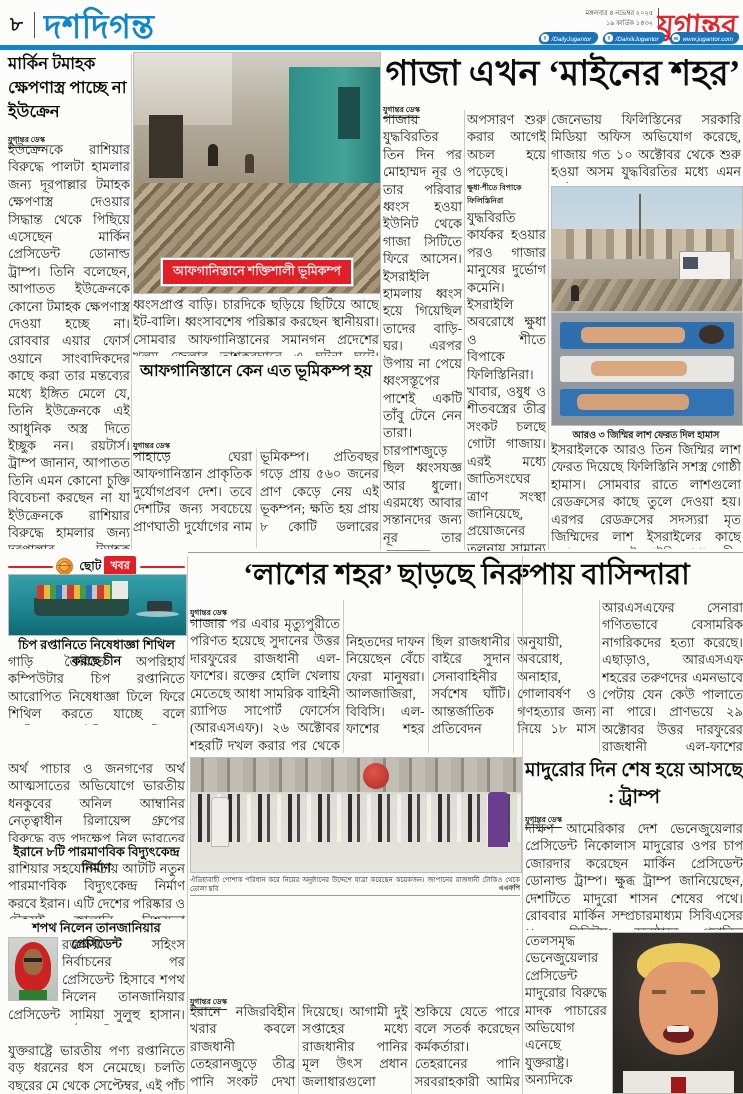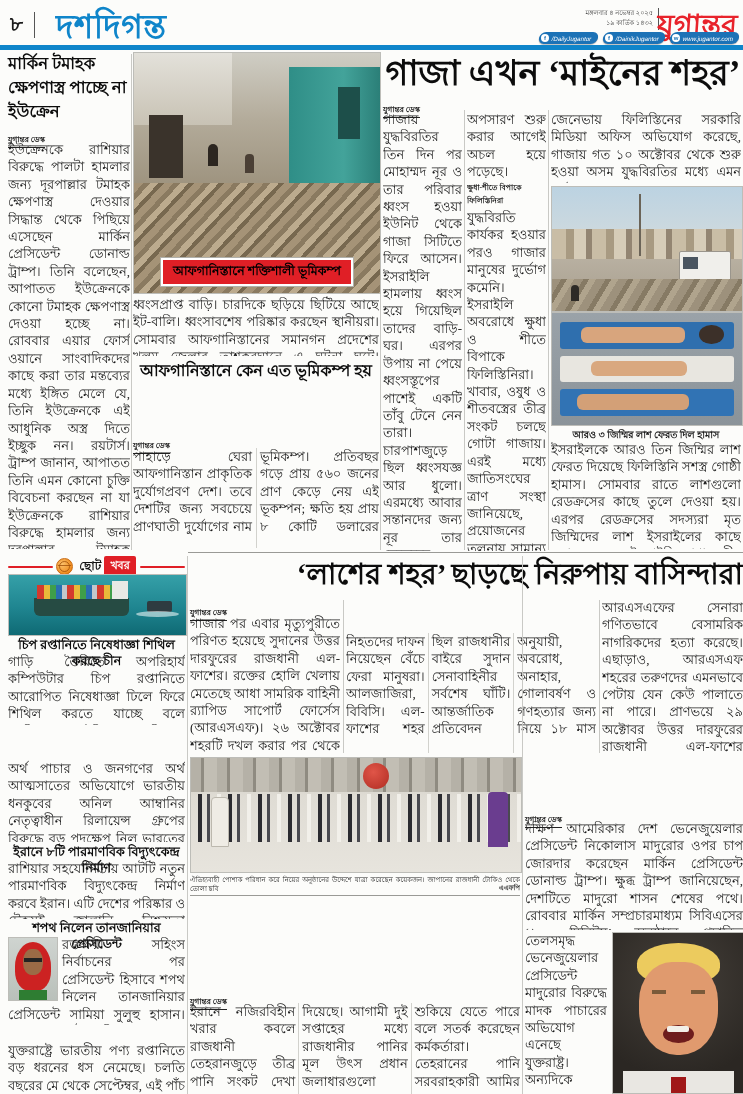--- a/index.html
+++ b/index.html
@@ -33,37 +33,37 @@
   .ck-line{height:2px;background:#e01f26;flex:1;border-radius:2px;}
   .ck-globe{width:15px;height:15px;border-radius:50%;
         background:radial-gradient(circle at 35% 35%,#fbc06a,#ef8c1f 70%,#c96a10);
         border:1px solid #c96a10;position:relative;}
   .ck-globe:before{content:"";position:absolute;inset:2px;border:1px solid rgba(160,80,10,.8);border-radius:50%;}
   .ck-globe:after{content:"";position:absolute;left:1px;right:1px;top:6px;height:2px;
         border-top:1px solid rgba(160,80,10,.8);}
   .ck-label1{font-size:12px;font-weight:bold;color:#111;margin:0 3px;}
   .ck-label2{font-size:11px;font-weight:bold;color:#fff;background:#e01f26;padding:1px 6px;border-radius:2px;}
 
-  .flag-red{position:absolute;left:50%;transform:translateX(-50%);bottom:7px;background:#e01f26;color:#000000;
+  .flag-red{position:absolute;left:50%;transform:translateX(-50%);bottom:7px;background:#e01f26;color:#e5e5e5;
         font-weight:bold;font-size:12.5px;padding:2px 10px;border:2px solid #fff;outline:1px solid #b0b0aa;
         white-space:nowrap;}
   .box-blue{background:#29a8e0;color:#fff;font-weight:bold;font-size:13px;display:flex;align-items:center;
         justify-content:center;}
   .credit{font-weight:bold;font-size:6.6px;color:#333;}
   .cols2{column-count:2;column-gap:8px;column-rule:1px solid #d2d2cd;}
   .cols3{column-count:3;column-gap:7px;column-rule:1px solid #d2d2cd;}
 </style>
 </head>
 <body>
 
 <div class="page">
 
   <div class="abs pageno" style="left:10px;top:9px;">৮</div>
   <div class="mast-divider" style="left:34px;top:12px;height:26px;"></div>
-  <div class="abs section-title" style="left:44px;top:1px;margin-left:12px;">দশদিগন্ত</div>
+  <div class="abs section-title" style="left:44px;top:1px;">দশদিগন্ত</div>
 
   <div class="abs dateblock" style="right:90px;top:8px;">
     <div>মঙ্গলবার ৪ নভেম্বর ২০২৫</div>
     <div>১৯ কার্তিক ১৪৩২</div>
   </div>
   <div class="mast-divider" style="right:84px;top:8px;height:22px;"></div>
   <div class="abs logo" style="right:6px;top:2px;">যুগান্তর</div>
 
   <div class="abs" style="right:4px;top:32px;display:flex;gap:5px;">
     <div class="pill">
@@ -138,21 +138,21 @@
     </div>
     <div class="abs" style="left:4%;top:68%;width:92%;height:24%;background:#3173b4;border-radius:3px;">
       <div class="abs" style="left:10%;top:18%;width:64%;height:58%;background:#d3a077;border-radius:6px;"></div>
     </div>
   </div>
 
   <div class="abs" style="left:551px;top:428px;width:190px;font-size:9.6px;font-weight:bold;text-align:center;">আরও ৩ জিম্মির লাশ ফেরত দিল হামাস</div>
   <div class="abs body-text" style="left:551px;top:441px;width:190px;height:108px;">ইসরাইলকে আরও তিন জিম্মির লাশ ফেরত দিয়েছে ফিলিস্তিনি সশস্ত্র গোষ্ঠী হামাস। সোমবার রাতে লাশগুলো রেডক্রসের কাছে তুলে দেওয়া হয়। এরপর রেডক্রসের সদস্যরা মৃত জিম্মিদের লাশ ইসরাইলের কাছে হস্তান্তর করে। ইসরাইলি প্রধানমন্ত্রীর দপ্তর এক বিবৃতিতে বলেছে, রেডক্রসের মাধ্যমে ইসরাইল তিন মৃত জিম্মির কফিন গ্রহণ করেছে। সেগুলো শনাক্তের জন্য ফরেনসিক পরীক্ষাগারে পাঠানো হয়েছে। এ নিয়ে হামাসের হাতে থাকা ২৮ মৃত জিম্মির মধ্যে ২০ জনের লাশ ফেরত দেওয়া হলো।</div>
 
   <div class="hrule" style="left:188px;top:552px;width:555px;"></div>
-  <div class="abs headline centered" style="left:190px;top:556px;width:553px;font-size:29px;text-align:right;">‘লাশের শহর’ ছাড়ছে নিরুপায় বাসিন্দারা</div>
+  <div class="abs headline centered" style="left:190px;top:556px;width:553px;font-size:29px;">‘লাশের শহর’ ছাড়ছে নিরুপায় বাসিন্দারা</div>
   <div class="abs" style="left:190px;top:601px;"><span class="byline">যুগান্তর ডেস্ক</span></div>
   <div class="abs body-text" style="left:190px;top:615px;width:150px;height:138px;">গাজার পর এবার মৃত্যুপুরীতে পরিণত হয়েছে সুদানের উত্তর দারফুরের রাজধানী এল-ফাশের। রক্তের হোলি খেলায় মেতেছে আধা সামরিক বাহিনী র‌্যাপিড সাপোর্ট ফোর্সেস (আরএসএফ)। ২৬ অক্টোবর শহরটি দখল করার পর থেকে নৃশংসতার মাত্রা আরও বাড়িয়েছে তারা। অবস্থায় অসহায় শহর ছেড়ে পালাচ্ছে নিরুপায় বাসিন্দারা। ছুটছে পার্শ্ববর্তী নিরাপদ শহর তাওিলার দিকে। জাতিসংঘের শরণার্থী সংস্থা জানিয়েছে, ইতোমধ্যে হাজারো মানুষ শহর ছেড়েছেন। নিহতদের দাফন নিয়েও দেখা দিয়েছে চরম সংকট।</div>
   <div class="abs body-text cols3" style="left:346px;top:633px;width:250px;height:120px;">নিহতদের দাফন নিয়েছেন বেঁচে ফেরা মানুষরা। আলজাজিরা, বিবিসি। এল-ফাশের শহর ছিল রাজধানীর বাইরে সুদান সেনাবাহিনীর সর্বশেষ ঘাঁটি। আন্তর্জাতিক প্রতিবেদন অনুযায়ী, অবরোধ, অনাহার, গোলাবর্ষণ ও গণহত্যার জন্য নিয়ে ১৮ মাস ধরে অবরুদ্ধ থাকা এই শহরটি দখল করে আরএসএফ বাহিনী। এরপর থেকে সেখানকার বেসামরিক নাগরিকদের বিরুদ্ধে চলছে পাশবিকতা ও হত্যাযজ্ঞ। পালিয়ে আসা বাসিন্দারা জানান, পথে পথে পড়ে আছে লাশ। অনেকে স্বজনের মরদেহ ফেলে রেখেই প্রাণ বাঁচাতে ছুটছেন। বহু নারী-শিশু ক্ষুধা ও তৃষ্ণায় পথেই ঢলে পড়ছে। তারা জানান, শহর থেকে বের হওয়ার চেকপোস্টে তরুণদের আটকে দিচ্ছে আরএসএফ। তিনি বলেন, এশহর থেকে পালানোর চেষ্টার সময় ৫০০ জনকে আটক করে আরএসএফ। তিনিও এর দলে ছিলেন; তবে অলৌকিকভাবে একজন তার বিশ্বাসগত জীবনের পরিচিতি মেলায় ছাড়া পেয়ে যান। অন্যরা এখনো বন্দি।</div>
   <div class="abs body-text" style="left:602px;top:599px;width:141px;height:154px;">আরএসএফের সেনারা গণিতভাবে বেসামরিক নাগরিকদের হত্যা করেছে। এছাড়াও, আরএসএফ শহরের তরুণদের এমনভাবে পেটায় যেন কেউ পালাতে না পারে। প্রাণভয়ে ২৯ অক্টোবর উত্তর দারফুরের রাজধানী এল-ফাশের শহরটি সুদানি সেনাবাহিনীর ঘাঁটি থেকে দখলে নেয় আরএসএফ। শহর দখলের পরপরই সেখানকার নাগরিকদের ওপর ধর্ষণ, খুনসহ নানা অমানবিক নির্যাতন চালায় বাহিনীটি। তিনি বলেন, পালিয়ে আসা মানুষগুলো ক্ষুধা ও তৃষ্ণায় কাতর। হাজারো মানুষ এখনো নিখোঁজ। ত্রাণ সংস্থাগুলো বলছে, তাওিলায় আশ্রয় নেওয়া মানুষের জন্য জরুরি খাদ্য ও চিকিৎসা সহায়তা প্রয়োজন।</div>
   <div class="vrule" style="left:343px;top:600px;height:153px;"></div>
   <div class="vrule" style="left:599px;top:600px;height:153px;"></div>
   <div class="vrule" style="left:187px;top:556px;height:538px;"></div>
   <div class="vrule" style="left:522px;top:556px;height:538px;"></div>
 
   <div class="photo" style="left:190px;top:757px;width:330px;height:114px;background:linear-gradient(180deg,#cac6bd 0%,#dfdcd4 34%,#e7e4dd 100%);">
@@ -164,20 +164,21 @@
   </div>
   <div class="abs body-text" style="left:190px;top:875px;width:330px;height:16px;font-size:6.8px;">
     <span>ঐতিহ্যবাহী পোশাক পরিধান করে নিয়ের অনুষ্ঠানের উদ্দেশে যাত্রা করেছেন কয়েকজন। জাপানের রাজধানী টোকিও থেকে তোলা ছবি</span>
     <span class="credit" style="float:right;">এএফপি</span>
   </div>
 
   <div class="hrule" style="left:190px;top:895px;width:330px;"></div>
   <div class="abs" style="left:190px;top:990px;"><span class="byline">যুগান্তর ডেস্ক</span></div>
   <div class="abs body-text cols3" style="left:190px;top:1003px;width:330px;height:91px;">ইরানে নজিরবিহীন খরার কবলে রাজধানী তেহরানজুড়ে তীব্র পানি সংকট দেখা দিয়েছে। আগামী দুই সপ্তাহের মধ্যে রাজধানীর পানির মূল উৎস প্রধান জলাধারগুলো শুকিয়ে যেতে পারে বলে সতর্ক করেছেন কর্মকর্তারা। তেহরানের পানি সরবরাহকারী আমির কাবির জলাধারে বর্তমানে ধারণক্ষমতার মাত্র ৮ শতাংশ পানি রয়েছে — যা কেবল ৩০ লাখ ঘনমিটার। তেহরানের পানি কর্তৃপক্ষের পরিচালক বেহজাদ পারসা জানান, এই পরিমাণ পানি দিয়ে মাত্র দুই সপ্তাহ পর্যন্ত শহরের চাহিদা মেটানো সম্ভব। ইরানি গণমাধ্যমের তথ্যানুযায়ী তেহরান প্রতিদিন প্রায় ৩০ লাখ ঘনমিটার পানি ব্যবহার করে। পানি সংকটের উদ্বেগে কর্তৃপক্ষ ইতোমধ্যে রেশনিংয়ের পথে হাঁটছে; রাতে সরবরাহ বন্ধ রাখা হচ্ছে বেশ কিছু এলাকায়। প্রেসিডেন্ট মাসুদ পেজেশকিয়ান সতর্ক করে বলেছেন, বৃষ্টি না হলে তেহরানবাসীকে পানি সাশ্রয়ে বাধ্য করা ছাড়া উপায় থাকবে না।</div>
 
+  <div class="abs headline centered" style="left:525px;top:757px;width:218px;font-size:19px;line-height:1.4;">মাদুরোর দিন শেষ হয়ে আসছে : ট্রাম্প</div>
   <div class="abs" style="left:525px;top:808px;"><span class="byline">যুগান্তর ডেস্ক</span></div>
   <div class="abs body-text" style="left:525px;top:820px;width:218px;height:110px;">দক্ষিণ আমেরিকার দেশ ভেনেজুয়েলার প্রেসিডেন্ট নিকোলাস মাদুরোর ওপর চাপ জোরদার করেছেন মার্কিন প্রেসিডেন্ট ডোনাল্ড ট্রাম্প। ক্ষুব্ধ ট্রাম্প জানিয়েছেন, দেশটিতে মাদুরো শাসন শেষের পথে। রোববার মার্কিন সম্প্রচারমাধ্যম সিবিএসের ‘৬০ মিনিটস’ অনুষ্ঠানে প্রচারিত সাক্ষাৎকারে ট্রাম্প বলেন, ‘মাদুরোর দিন শেষ হয়ে আসছে।’ তবে ট্রাম্প লাতিন আমেরিকার দেশটির বিরুদ্ধে নিকট ভবিষ্যতে যুদ্ধের ঘোষণা উড়িয়ে দিয়েছেন। এএফপি। সাক্ষাৎকারটি এমন এক সময় প্রচারিত হলো যখন যুক্তরাষ্ট্র ক্যারিবীয় অঞ্চলে সামরিক উপস্থিতি জোরদার করেছে। একই সঙ্গে মাদক পাচারের অভিযোগ তুলে বিভিন্ন নৌযানে হামলা চালিয়েছে। এসব হামলায় বেশকিছু মানুষ নিহত হয়েছেন। সাক্ষাৎকারে ট্রাম্পকে প্রশ্ন করা হয়, যুক্তরাষ্ট্র কি ভেনেজুয়েলার বিরুদ্ধে যুদ্ধ শুরু করতে যাচ্ছে? জবাবে তিনি বলেন, ‘আমার তা মনে হয় না।’ তবে যখন ট্রাম্পকে জিজ্ঞাসা করা হয়, প্রেসিডেন্ট হিসাবে মাদুরোর সময় কি শেষ হয়ে আসছে? ট্রাম্প জবাব দেন, ‘হ্যাঁ, আমার তাই মনে হয়।’</div>
   <div class="abs body-text" style="left:525px;top:932px;width:82px;height:160px;">তেলসমৃদ্ধ ভেনেজুয়েলার প্রেসিডেন্ট মাদুরোর বিরুদ্ধে মাদক পাচারের অভিযোগ এনেছে যুক্তরাষ্ট্র। অন্যদিকে মাদুরোর অভিযোগ, মাদকবিরোধী লড়াইকে অজুহাত বানিয়ে ভেনেজুয়েলায় সরকার পরিবর্তনের ষড়যন্ত্র করছে যুক্তরাষ্ট্র। এর উদ্দেশ্য হলো—দেশটির তেলসম্পদ দখল করা। এমনকি মাদুরোকে ক্ষমতা থেকে সরাতে যুক্তরাষ্ট্রের সামরিক অভিযানের আশঙ্কাও উড়িয়ে দেওয়া যাচ্ছে না।</div>
   <div class="photo" style="left:612px;top:932px;width:131px;height:160px;background:radial-gradient(circle at 50% 30%,#45403a,#2b2723 75%);">
     <div class="abs" style="left:18%;top:6%;width:64%;height:26%;background:#eccb5e;border-radius:50% 50% 40% 40%;"></div>
     <div class="abs" style="left:20%;top:18%;width:60%;height:58%;background:#e09a6e;border-radius:42% 42% 48% 48%;">
       <div class="abs" style="left:16%;top:30%;width:18%;height:5%;background:#7a5a3a;"></div>
       <div class="abs" style="right:16%;top:30%;width:18%;height:5%;background:#7a5a3a;"></div>
       <div class="abs" style="left:30%;top:68%;width:40%;height:20%;background:#6e1d1d;border-radius:50%;">
         <div class="abs" style="left:15%;top:8%;width:70%;height:30%;background:#f2efe8;border-radius:2px;"></div>

